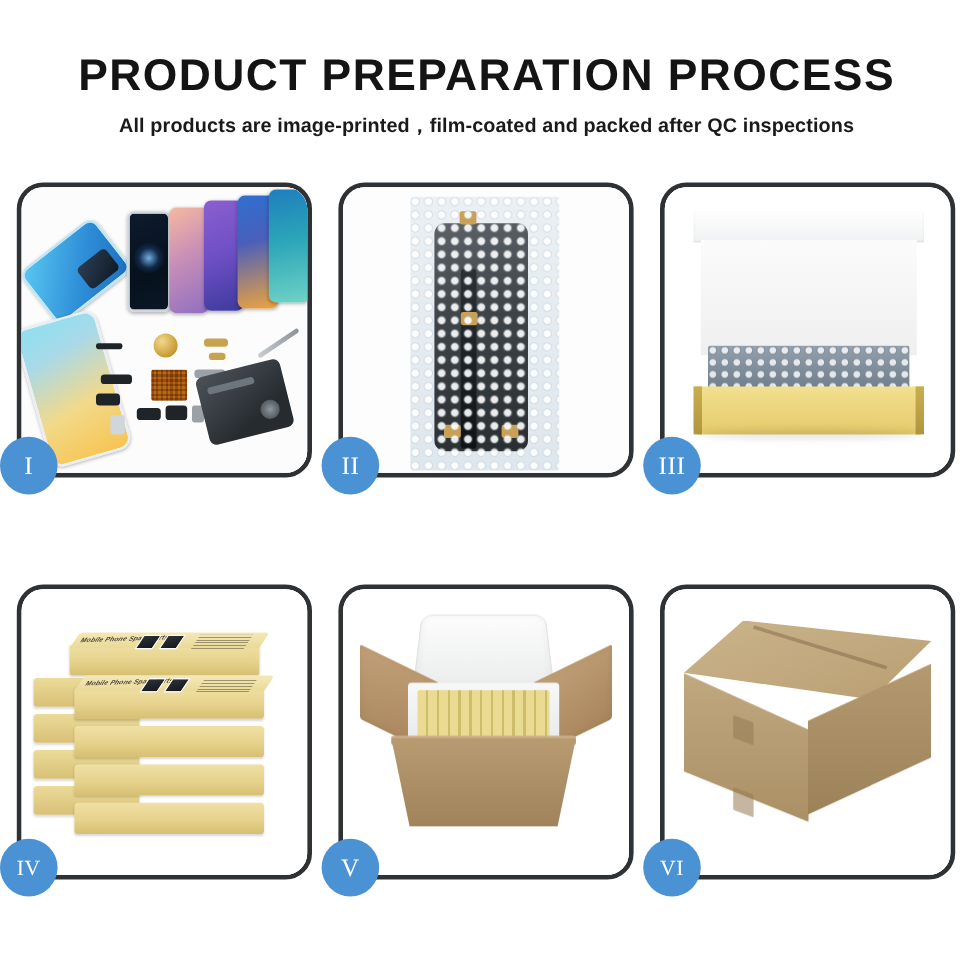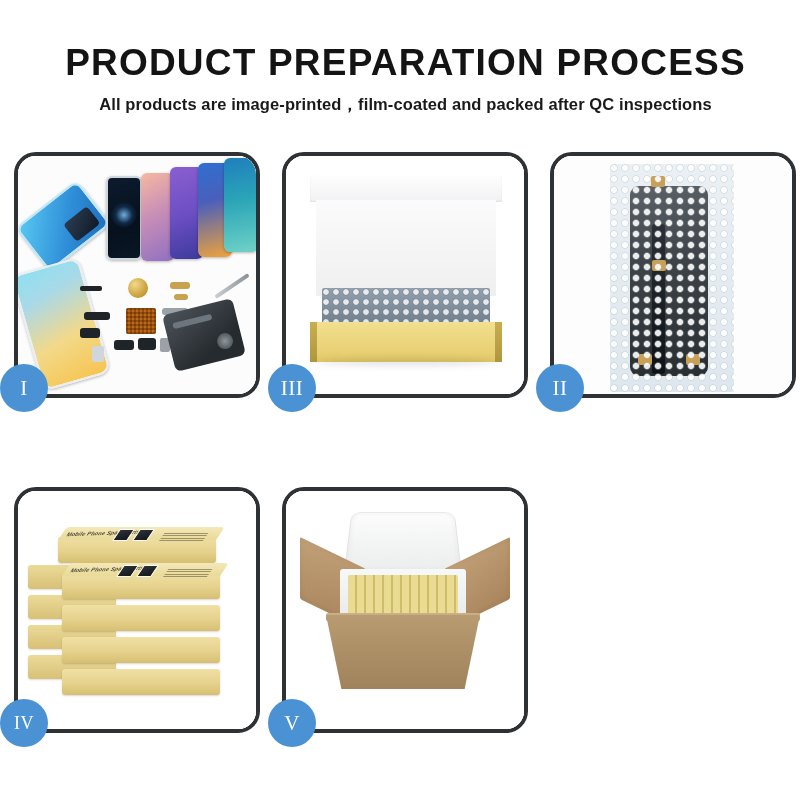--- a/index.html
+++ b/index.html
@@ -481,50 +481,50 @@
           <div class="chip silver" style="left:74px;top:190px;width:12px;height:16px;border-radius:2px;background:#cfd6dc;"></div>
           <div class="backplate"></div>
           <div class="tool"></div>
         </div>
       </div>
       <div class="badge">I</div>
     </div>
 
     <div class="panel">
       <div class="panel-photo">
-        <div class="scene-box3">
-          <div class="box3-lid"></div>
-          <div class="box3-back"></div>
-          <div class="box3-wrap"></div>
-          <div class="box3-front"></div>
-          <div class="box3-shadow"></div>
-        </div>
-      </div>
-      <div class="badge">III</div>
-    </div>
-
-    <div class="panel">
-      <div class="panel-photo">
         <div class="scene-bubble">
           <div class="bubblebag">
             <div class="flexpart"></div>
             <div class="flexstrip"></div>
             <div class="connector c1"></div>
             <div class="connector c2"></div>
             <div class="connector c3"></div>
             <div class="connector c4"></div>
             <div class="bubbletex"></div>
           </div>
         </div>
       </div>
       <div class="badge">II</div>
     </div>
 
     <div class="panel">
       <div class="panel-photo">
+        <div class="scene-box3">
+          <div class="box3-lid"></div>
+          <div class="box3-back"></div>
+          <div class="box3-wrap"></div>
+          <div class="box3-front"></div>
+          <div class="box3-shadow"></div>
+        </div>
+      </div>
+      <div class="badge">III</div>
+    </div>
+
+    <div class="panel">
+      <div class="panel-photo">
         <div class="scene-stack">
 
           <div class="sbox-b" style="left:10px;top:74px;"></div>
           <div class="sbox-b" style="left:10px;top:104px;"></div>
           <div class="sbox-b" style="left:10px;top:134px;"></div>
           <div class="sbox-b" style="left:10px;top:164px;"></div>
 
           <div class="sbox" style="left:40px;top:46px;">
             <div class="lid"></div>
             <div class="sbox-label">Mobile Phone Spare Parts</div>
@@ -557,15 +557,28 @@
           <div class="flap flap-r"></div>
           <div class="foam-body"></div>
           <div class="inner-boxes"></div>
           <div class="carton-rim"></div>
           <div class="carton-front"></div>
         </div>
       </div>
       <div class="badge">V</div>
     </div>
 
+    <div class="panel">
+      <div class="panel-photo">
+        <div class="scene-sealed">
+          <div class="carton-top"></div>
+          <div class="carton-seam"></div>
+          <div class="carton-left"></div>
+          <div class="carton-right"></div>
+          <div class="tape tape-1"></div>
+          <div class="tape tape-2"></div>
+        </div>
+      </div>
+      <div class="badge wide">VI</div>
+    </div>
 
   </div>
 </div>
 
 </body></html>

